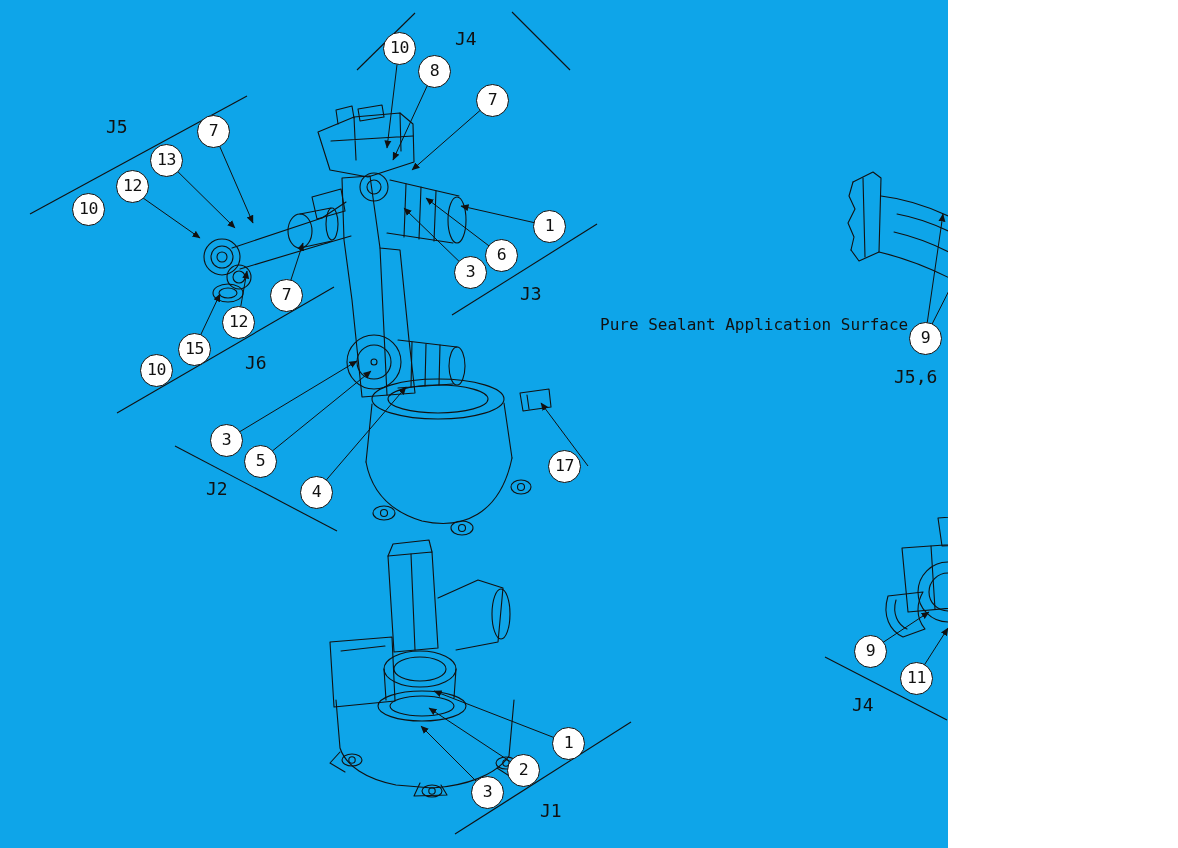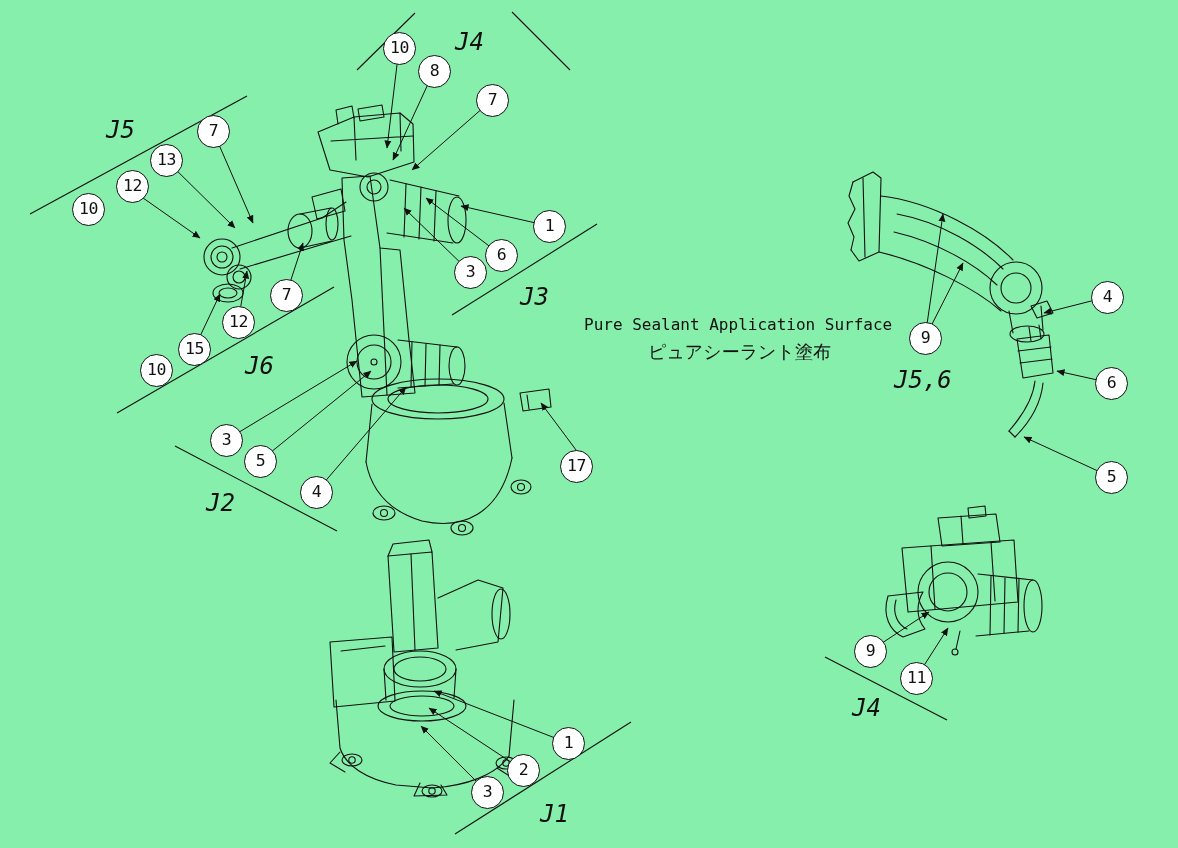--- a/index.html
+++ b/index.html
@@ -1,26 +1,26 @@
 <!DOCTYPE html>
 <html><head>
 <meta charset="utf-8">
 <style>
   * { margin:0; padding:0; box-sizing:border-box; }
   html,body { background:#ffffff; }
   body { font-family:"DejaVu Sans Mono","Liberation Mono",monospace; color:#111; }
-  .stage { position:relative; width:1178px; height:848px; background:#86efac; overflow:hidden; }
+  .stage { position:relative; width:948px; height:848px; background:#0ea5e9; overflow:hidden; }
   .stage > svg { position:absolute; left:0; top:0; }
   .balloon {
     position:absolute; width:33px; height:33px;
     border:1.7px solid #111; border-radius:50%; background:#fff;
     display:flex; align-items:center; justify-content:center;
     font-size:16.5px; line-height:1; z-index:2; letter-spacing:-0.5px;
   }
-  .glabel { position:absolute; font-size:24px; white-space:nowrap; z-index:2;font-style:italic; }
+  .glabel { position:absolute; font-size:18px; white-space:nowrap; z-index:2; }
   .note { position:absolute; white-space:nowrap; z-index:2; }
   .note-en { font-size:16px; }
   .note-ja { font-size:18px; }
 </style>
 </head>
 <body>
 
 <div class="stage">
 
   <svg width="1178" height="848" viewBox="0 0 1178 848">
@@ -193,36 +193,35 @@
   <div class="balloon" style="left:533px;top:210px">1</div>
   <div class="balloon" style="left:485px;top:239px">6</div>
   <div class="balloon" style="left:454px;top:256px">3</div>
   <div class="balloon" style="left:270px;top:279px">7</div>
   <div class="balloon" style="left:222px;top:306px">12</div>
   <div class="balloon" style="left:178px;top:333px">15</div>
   <div class="balloon" style="left:140px;top:354px">10</div>
   <div class="balloon" style="left:210px;top:424px">3</div>
   <div class="balloon" style="left:244px;top:445px">5</div>
   <div class="balloon" style="left:300px;top:476px">4</div>
-  <div class="balloon" style="left:560px;top:450px">17</div>
+  <div class="balloon" style="left:548px;top:450px">17</div>
   <div class="balloon" style="left:909px;top:322px">9</div>
   <div class="balloon" style="left:1091px;top:281px">4</div>
   <div class="balloon" style="left:1095px;top:367px">6</div>
   <div class="balloon" style="left:1095px;top:461px">5</div>
   <div class="balloon" style="left:552px;top:727px">1</div>
   <div class="balloon" style="left:507px;top:754px">2</div>
   <div class="balloon" style="left:471px;top:776px">3</div>
   <div class="balloon" style="left:854px;top:635px">9</div>
   <div class="balloon" style="left:900px;top:662px">11</div>
 
   <div class="glabel" style="left:106px;top:116px">J5</div>
   <div class="glabel" style="left:455px;top:28px">J4</div>
   <div class="glabel" style="left:520px;top:283px">J3</div>
   <div class="glabel" style="left:245px;top:352px">J6</div>
-  <div class="glabel" style="left:206px;top:489px">J2</div>
+  <div class="glabel" style="left:206px;top:478px">J2</div>
   <div class="glabel" style="left:894px;top:366px">J5,6</div>
   <div class="glabel" style="left:540px;top:800px">J1</div>
   <div class="glabel" style="left:852px;top:694px">J4</div>
 
-  <div class="note note-en" style="left:584px;top:315px">Pure Sealant Application Surface</div>
-  <div class="note note-ja" style="left:648px;top:340px">ピュアシーラント塗布</div>
+  <div class="note note-en" style="left:600px;top:315px">Pure Sealant Application Surface</div>
 
 </div>
 
 </body></html>

